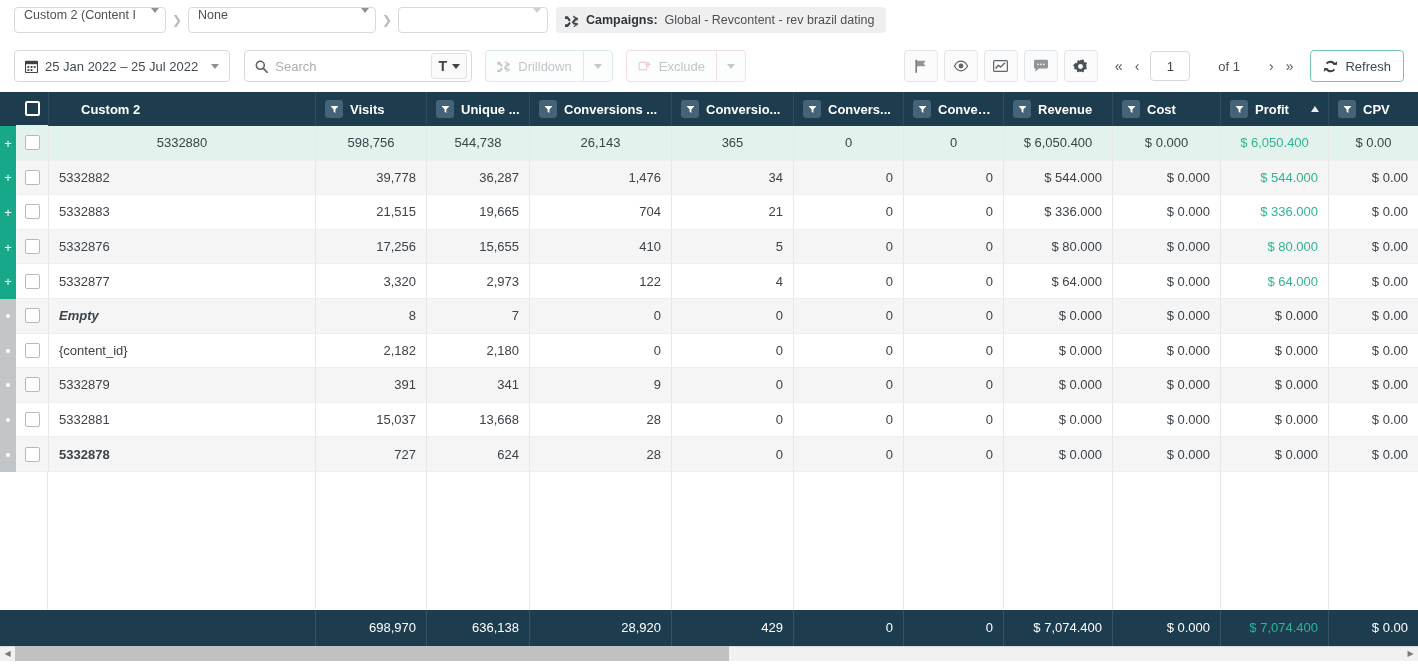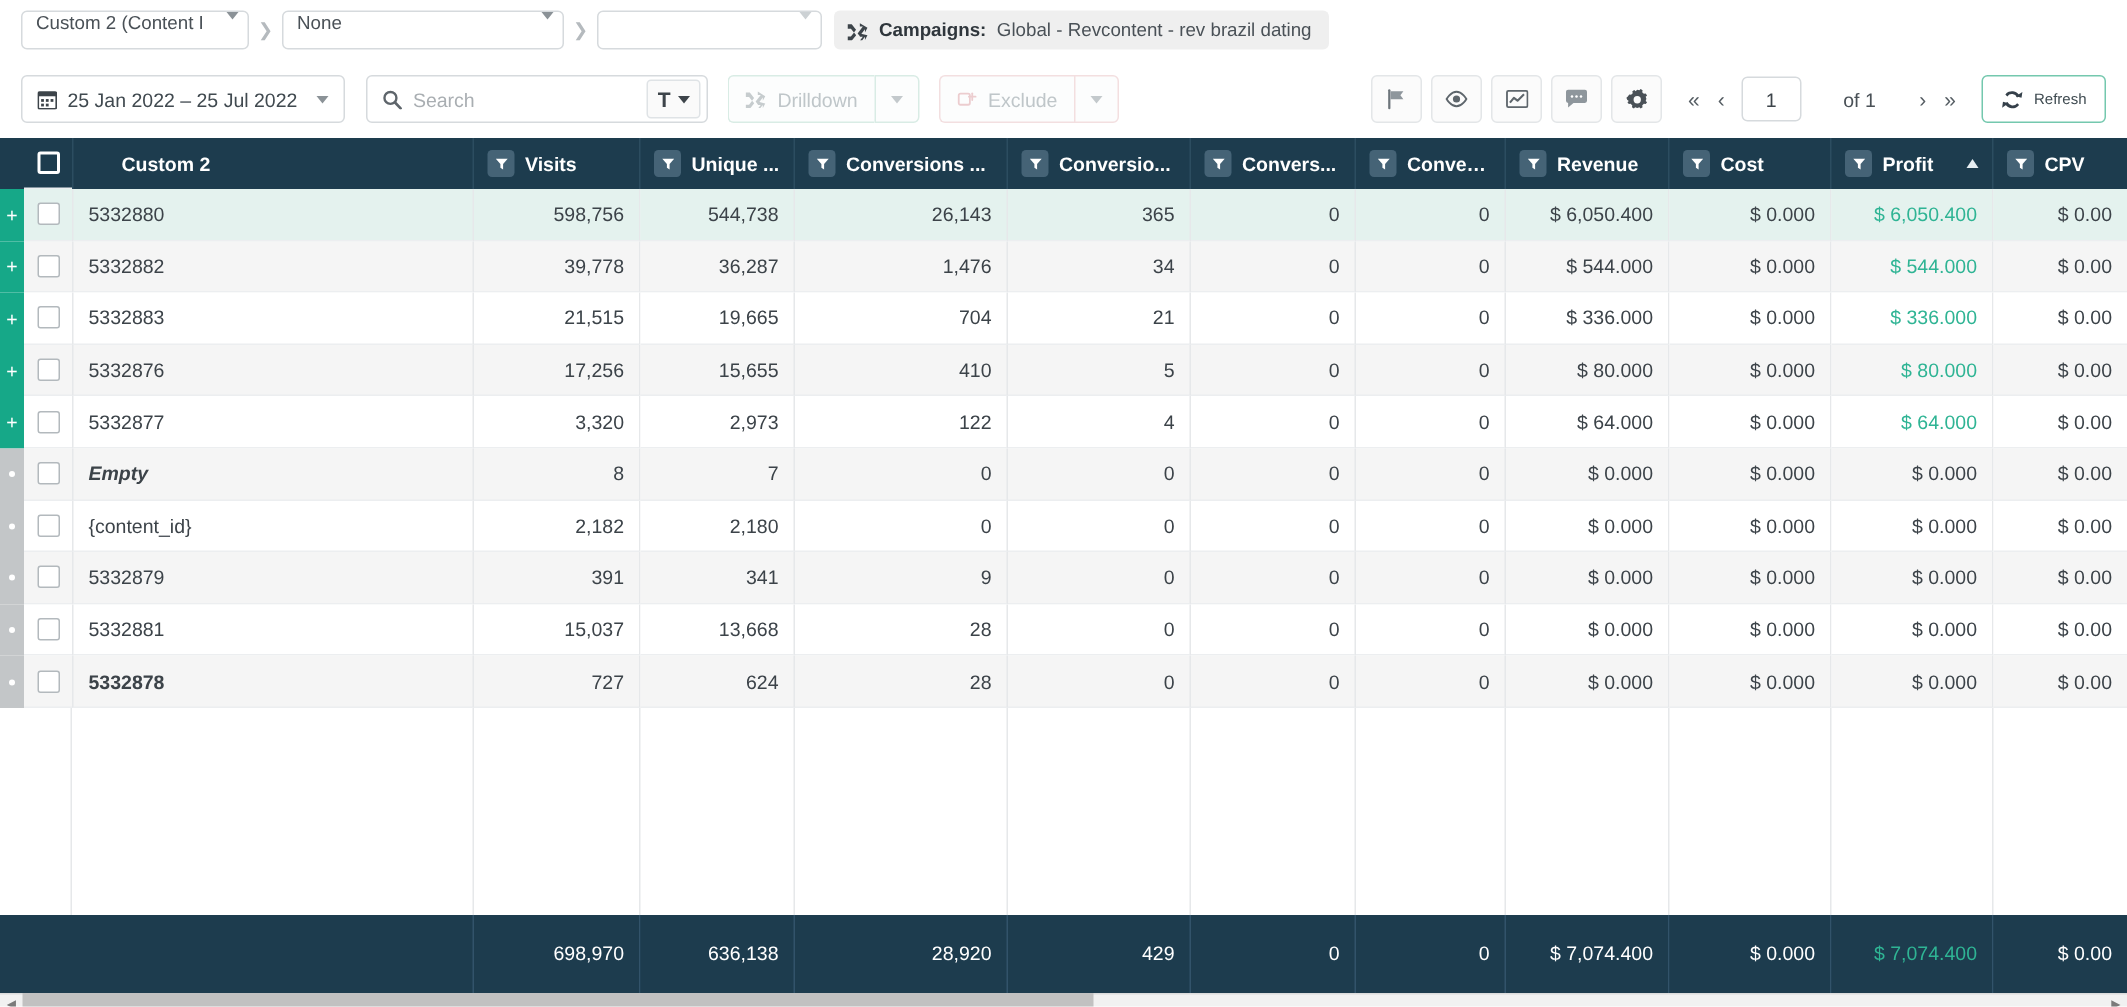--- a/index.html
+++ b/index.html
@@ -146,21 +146,21 @@
     border: 1px solid #d6dadd; border-radius: 4px;
     text-align: center; font-size: 13px; font-family: inherit;
     color: #3d444a; outline: 0; margin: 0 4px;
   }
   .pg-of { margin: 0 22px; white-space: nowrap; }
   .refresh {
     height: 32px; margin-left: 12px;
     border: 1px solid #74c8ae; border-radius: 4px;
     background: #fff; color: #3e4a50;
     display: flex; align-items: center; gap: 7px;
-    padding: 0 12px; font-size: 10px; white-space: nowrap;
+    padding: 0 12px; font-size: 13px; white-space: nowrap;
   }
 
   
   .grid { width: 1418px; }
   .row { display: flex; }
   .gutter { width: 16px; flex: 0 0 16px; }
   .cbcell { width: 32px; flex: 0 0 32px; display: flex; align-items: center; justify-content: center; }
 
   .thead .row { height: 34px; background: #1d3c4e; }
   .th {
@@ -198,21 +198,21 @@
     padding: 0 10px;
     font-size: 13px; color: #3c4349;
     border-right: 1px solid #e6e8ea;
     border-bottom: 1px solid #eceef0;
     overflow: hidden; white-space: nowrap;
   }
   .td.num { justify-content: flex-end; }
   .td.first { border-left: 1px solid #e6e8ea; }
   .row.alt .td { background: #f5f5f5; }
   .row.white .td { background: #ffffff; }
-  .row.hl .td { background: #e4f2ee; }
+  .row.hl .td { background: #e4f2ee; justify-content: center; }
   .row.hl .cbcell { background: #e4f2ee; }
   .row.alt .cbcell { background: #f5f5f5; }
   .row.white .cbcell { background: #ffffff; }
   .cbcell { border-bottom: 1px solid #eceef0; }
   .cb {
     width: 15px; height: 15px;
     border: 1px solid #b3b9bd; border-radius: 2px;
     background: #fff;
   }
   .mark {
@@ -225,21 +225,21 @@
   .mark.dot i {
     width: 4px; height: 4px; border-radius: 50%; background: #fff; display:block;
   }
   .profit-pos { color: #2fb494; }
   .ital { font-style: italic; font-weight: bold; }
 
   .filler { background: #fff; height: 138px; display: flex; }
   .filler .fc { border-right: 1px solid #e6e8ea; height: 100%; }
   .filler .fg { width: 16px; flex: 0 0 16px; background:#fff; }
 
-  .tfoot .row { height: 52px; background: #1d3c4e; }
+  .tfoot .row { height: 36px; background: #1d3c4e; }
   .tfoot .td {
     color: #ffffff; background: #1d3c4e;
     border-right: 1px solid #32536a; border-bottom: 0;
     font-size: 13px;
   }
   .tfoot .gutter { background: #1d3c4e; }
   .tfoot .cbcell { background: #1d3c4e; border-bottom: 0; }
   .tfoot .profit-pos { color: #2fb494; }
 
   

